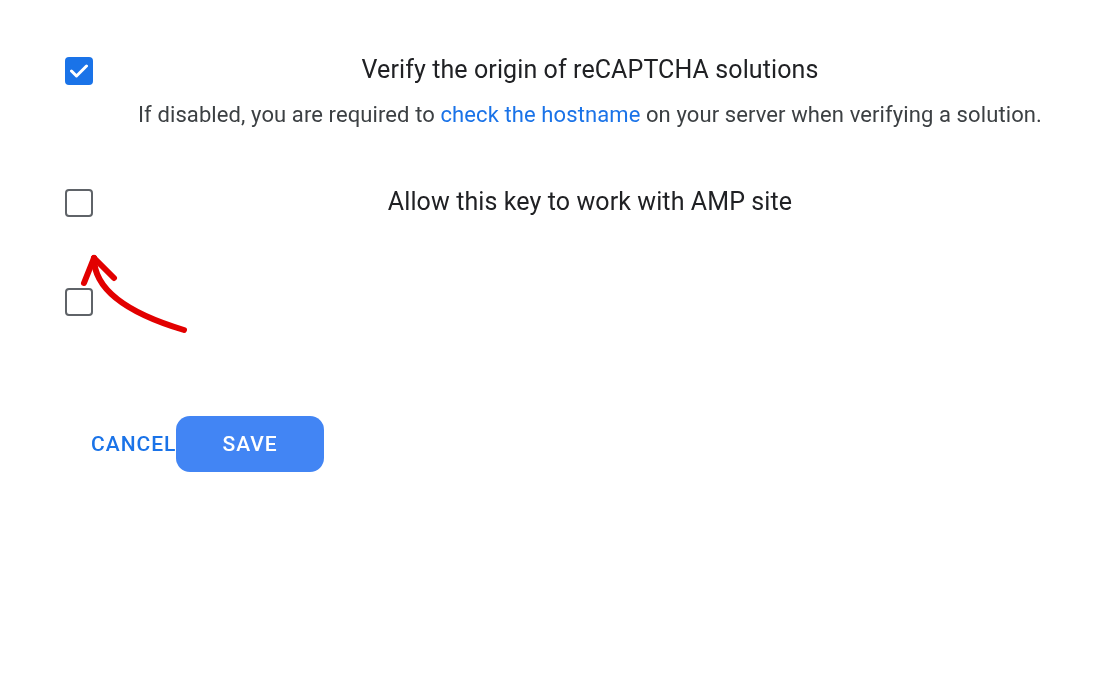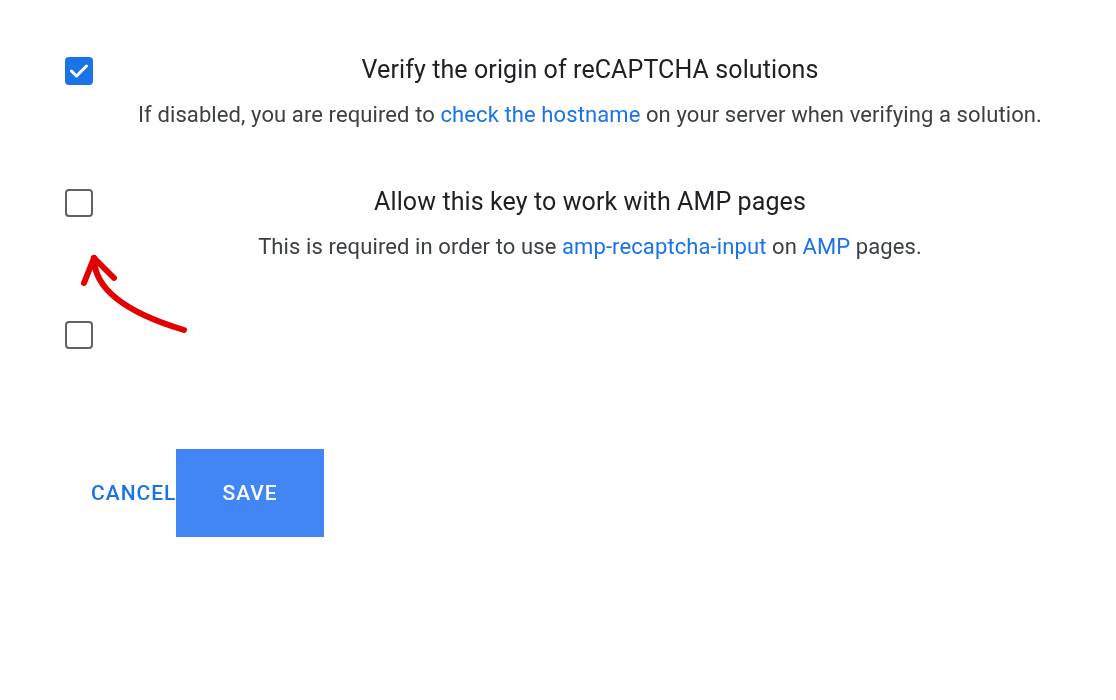--- a/index.html
+++ b/index.html
@@ -81,22 +81,22 @@
       cursor: pointer;
       font-family: inherit;
     }
     .btn-save {
       background: #4285f4;
       border: none;
       color: #fff;
       font-size: 21px;
       font-weight: 500;
       letter-spacing: 1px;
-      padding: 32px 46px;
-      border-radius: 0;
+      padding: 16px 46px;
+      border-radius: 14px;
       cursor: pointer;
       font-family: inherit;
     }
     .annotation-arrow {
       position: absolute;
       left: 74px;
       top: 248px;
       pointer-events: none;
     }
   </style>
@@ -113,24 +113,21 @@
     <div class="option-title">Verify the origin of reCAPTCHA solutions</div>
     <div class="option-desc">
       <span>If disabled, you are required to </span><span class="link">check the hostname</span><span> on your server when verifying a solution.</span>
     </div>
   </div>
 </div>
 
 <div class="option">
   <div class="checkbox unchecked"></div>
   <div class="option-content">
-    <div class="option-title">Allow this key to work with AMP pages</div>
-    <div class="option-desc">
-      <span>This is required in order to use </span><span class="link">amp-recaptcha-input</span><span> on </span><span class="link">AMP</span><span> pages.</span>
-    </div>
+    <div class="option-title">Allow this key to work with AMP site</div>
   </div>
 </div>
 
 <div class="option">
   <div class="checkbox unchecked"></div>
   <div class="option-content">
   </div>
 </div>
 
 <div class="button-row">

